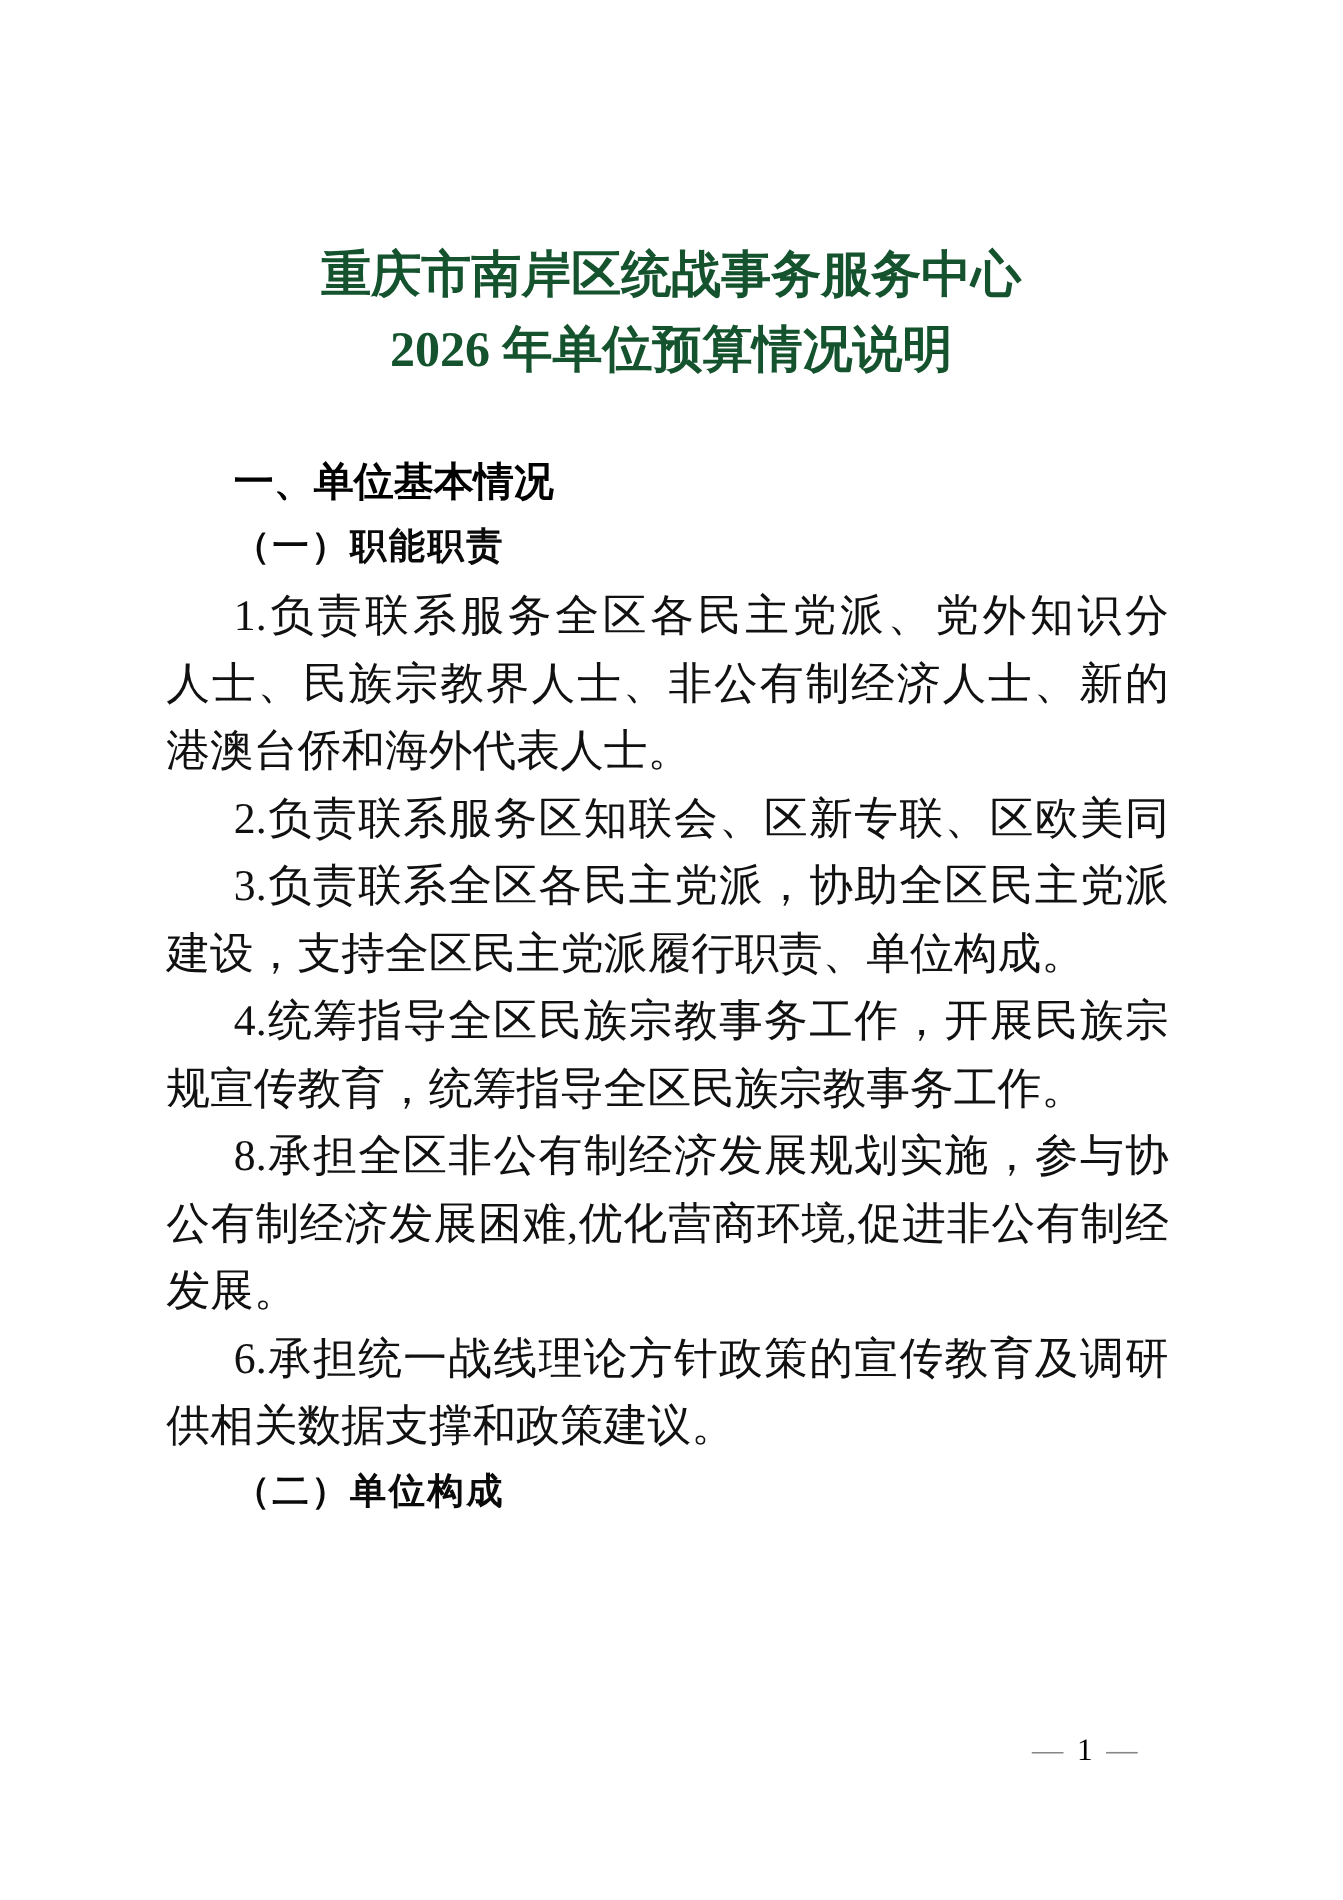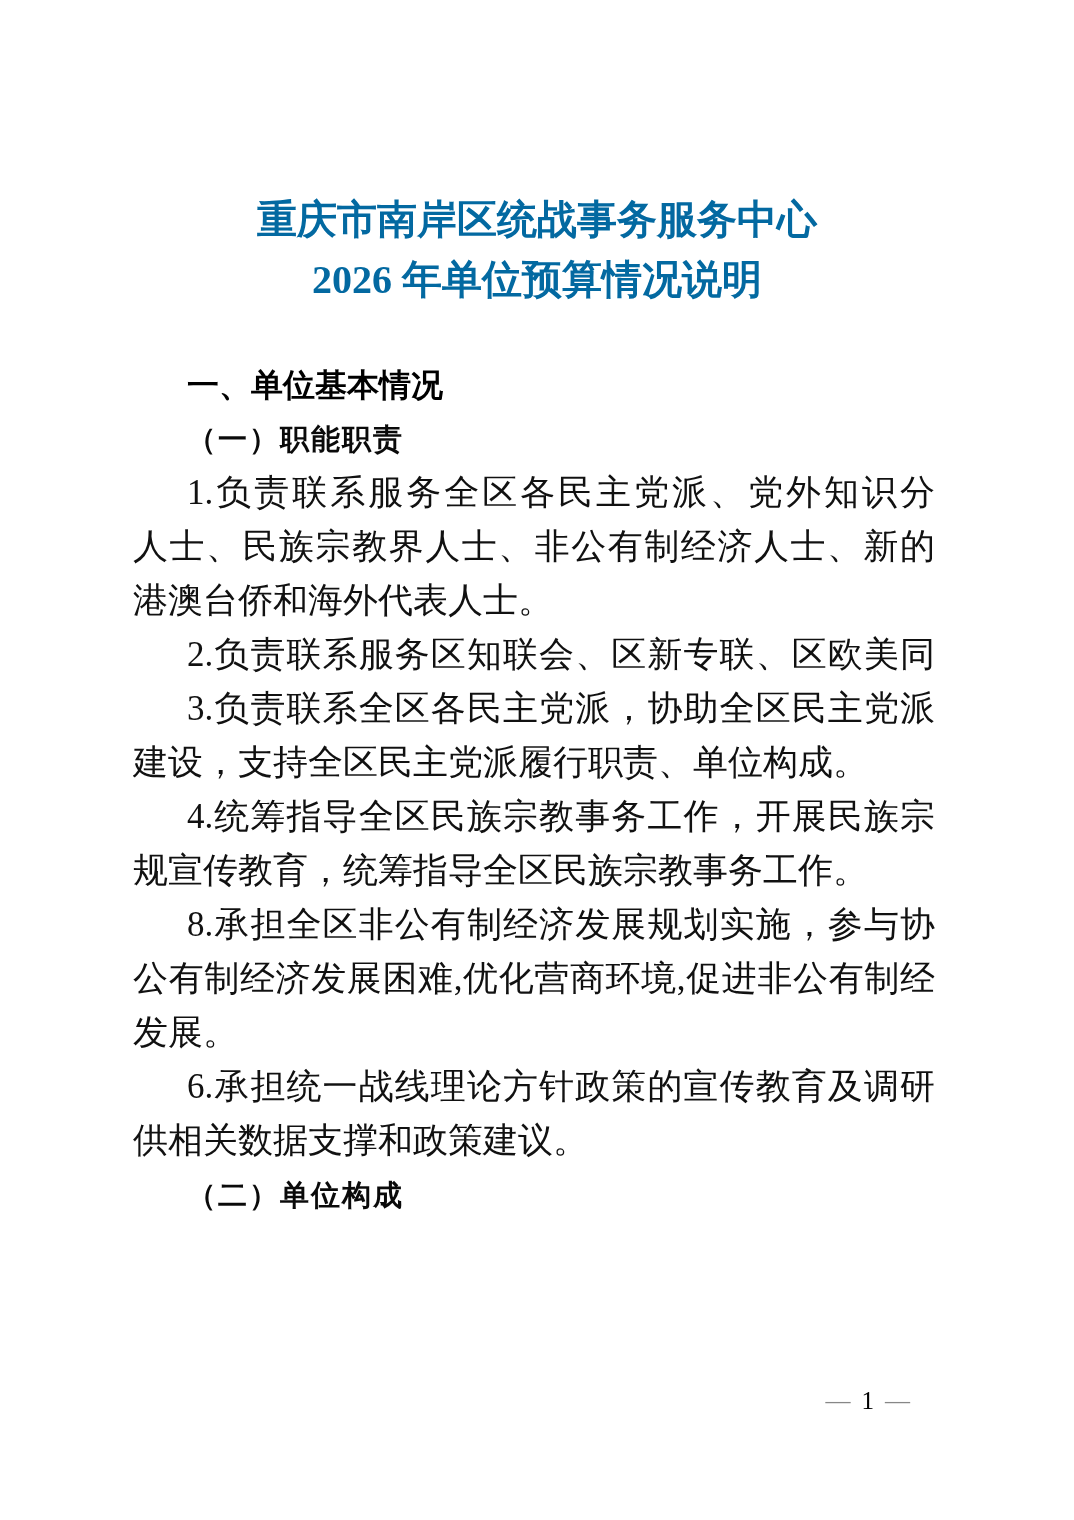--- a/index.html
+++ b/index.html
@@ -18,21 +18,21 @@
   }
   .titles {
     padding-top: 190px;
     text-align: center;
   }
   .title-line {
     font-family: "Liberation Serif", "DejaVu Serif", serif;
     font-size: 40px;
     font-weight: 700;
     line-height: 60px;
-    color: #0369a1;
+    color: #14532d;
     letter-spacing: 0px;
     white-space: nowrap;
   }
   .content {
     margin-left: 133px;
     width: 802px;
     margin-top: 48px;
   }
   .slot {
     height: 54px;
@@ -40,21 +40,21 @@
     overflow: hidden;
   }
   .h1 {
     font-family: "Liberation Sans", "DejaVu Sans", sans-serif;
     font-size: 32px;
     font-weight: 700;
     padding-left: 54px;
     color: #000;
   }
   .h2 {
-    font-family: Liberation Serif, serif;
+    font-family: Liberation Mono, monospace;
     font-size: 29px;
     font-weight: 600;
     letter-spacing: 2px;
     padding-left: 54px;
     color: #0a0a0a;
   }
   .pline {
     font-family: "Liberation Serif", "DejaVu Serif", serif;
     font-size: 35px;
     color: #111;

